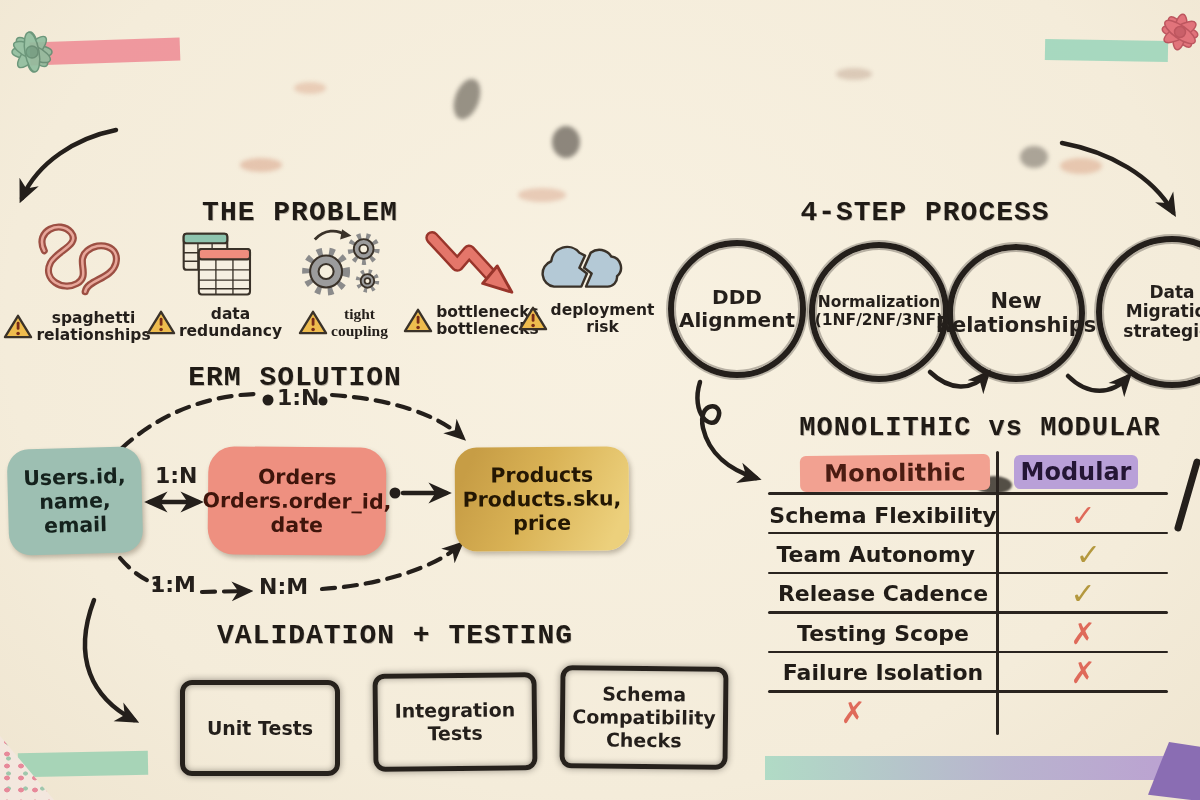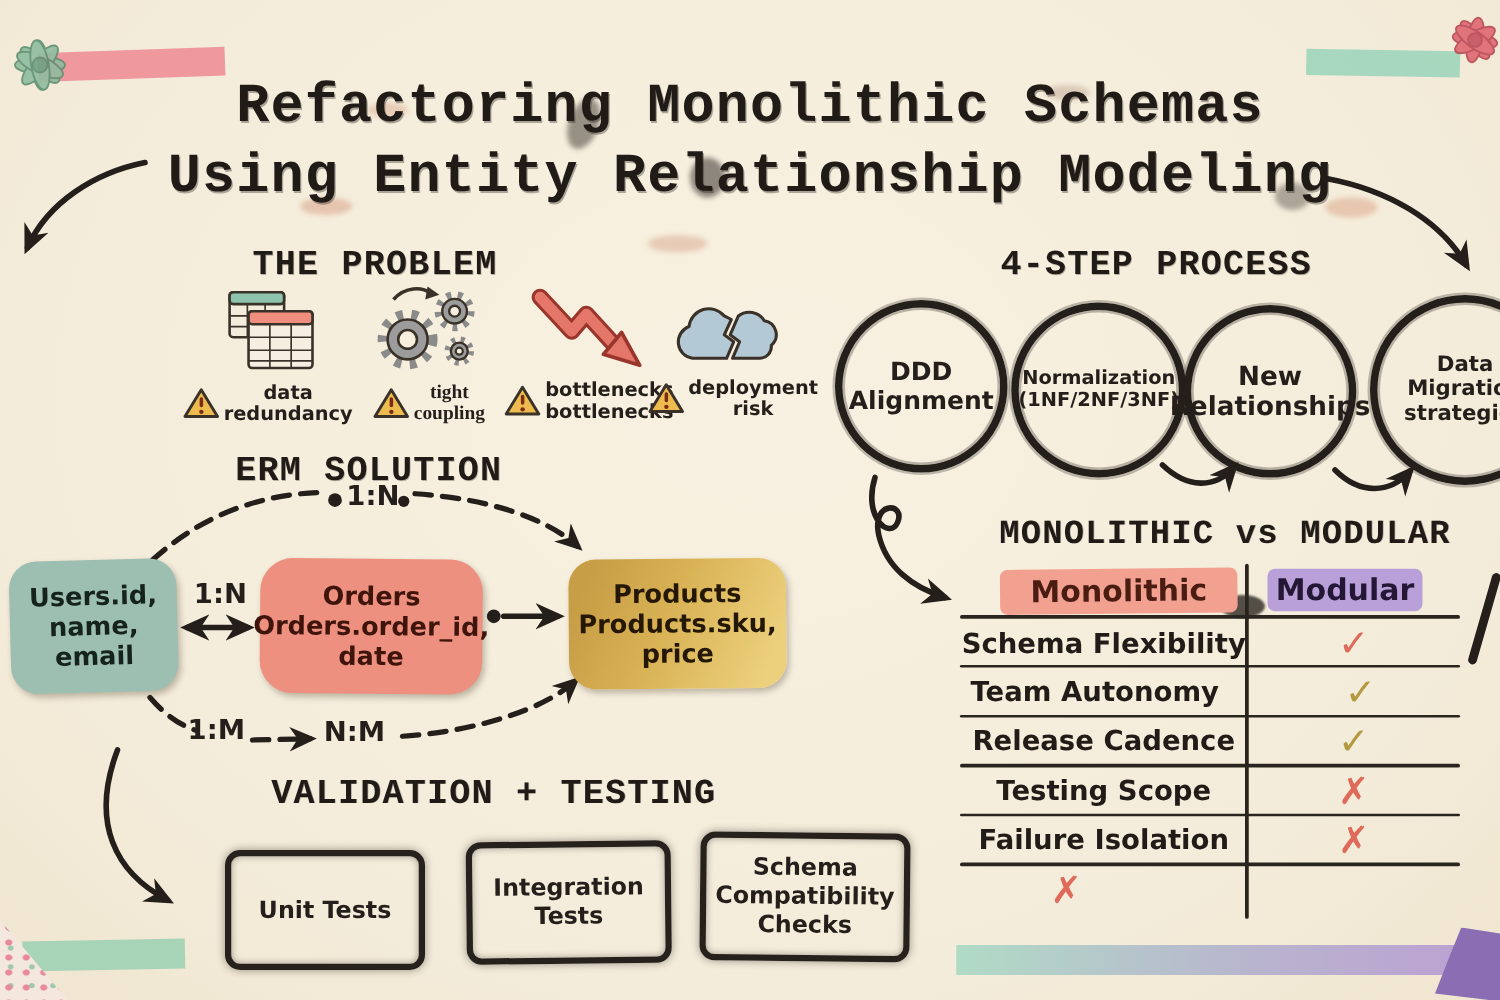--- a/index.html
+++ b/index.html
@@ -126,27 +126,40 @@
     <path class="ink" d="M403,493 L446,493" marker-end="url(#ah)"></path>
     <path class="ink dash" d="M122,448 C164,410 210,396 254,394"></path>
     <path class="ink dash" d="M332,395 C392,399 438,415 462,437" marker-end="url(#ah)"></path>
     <circle cx="268" cy="400" r="5.5" fill="#241f1b"></circle>
     <circle cx="323" cy="401" r="4.5" fill="#241f1b"></circle>
     <path class="ink dash" d="M120,558 C132,572 144,580 156,584"></path>
     <path class="ink dash" d="M202,592 L248,591" marker-end="url(#ah)"></path>
     <path class="ink dash" d="M322,589 C382,585 436,567 460,545" marker-end="url(#ah)"></path>
   </svg>
 
-  <h1 class="abs title typew" style="margin:0;">
-    <span>Refactoring Monolithic Schemas</span><br>
-    <span>Using Entity Relationship Modeling</span>
-  </h1>
 
   <div class="abs typew section-heading center" style="left:100px;top:197px;width:400px;">THE PROBLEM</div>
 
+  <div class="problem-item" style="left:2px;top:218px;width:150px;">
+    <svg width="104" height="88" viewBox="0 0 100 86">
+      <path d="M18,32 C8,12 34,2 44,14 C54,26 30,32 24,44 C16,60 36,72 50,64 C64,56 48,42 60,32 C72,22 92,28 88,44 C84,60 60,60 58,72" fill="none" stroke="#9c4f43" stroke-width="7" stroke-linecap="round"></path>
+      <path d="M18,32 C8,12 34,2 44,14 C54,26 30,32 24,44 C16,60 36,72 50,64 C64,56 48,42 60,32 C72,22 92,28 88,44 C84,60 60,60 58,72" fill="none" stroke="#e8a79b" stroke-width="2.5" stroke-linecap="round"></path>
+    </svg>
+    <div class="p-label">
+      <svg width="30" height="27" viewBox="0 0 32 29">
+        <path d="M16,3 L30,26 L2,26 Z" fill="#eebc4e" stroke="#3a3229" stroke-width="2.5" stroke-linejoin="round"></path>
+        <rect x="14.6" y="9.5" width="3" height="8.5" rx="1.4" fill="#7a2c18"></rect>
+          <circle cx="16.1" cy="22" r="1.9" fill="#7a2c18"></circle>
+      </svg>
+      <div class="p-text">
+        <div>spaghetti</div>
+        <div>relationships</div>
+      </div>
+    </div>
+  </div>
 
   <div class="problem-item" style="left:150px;top:230px;width:128px;">
     <svg width="96" height="72" viewBox="0 0 100 76">
       <g stroke="#3a3229" stroke-width="2.2">
         <rect x="18" y="4" width="46" height="38" rx="3" fill="#f3ecdc"></rect>
         <rect x="18" y="4" width="46" height="10" rx="3" fill="#8ec4ae"></rect>
         <path d="M18,24 H64 M18,33 H64 M33,14 V42 M48,14 V42" fill="none" stroke-width="1.4"></path>
         <rect x="34" y="20" width="54" height="48" rx="3" fill="#f6efe1"></rect>
         <rect x="34" y="20" width="54" height="11" rx="3" fill="#ef8d7e"></rect>
         <path d="M34,42 H88 M34,53 H88 M34,62 H88 M52,31 V68 M70,31 V68" fill="none" stroke-width="1.4"></path>

